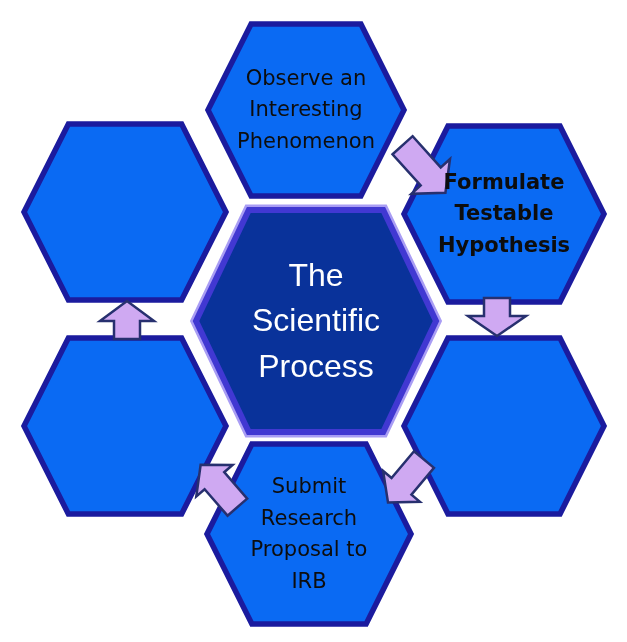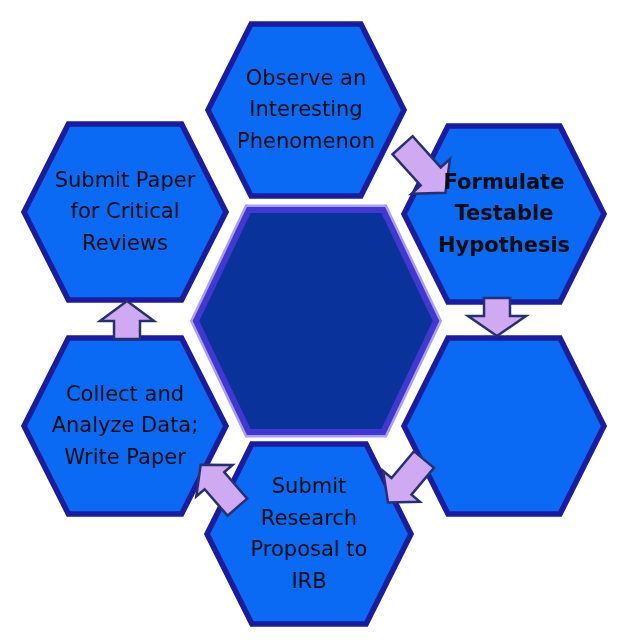--- a/index.html
+++ b/index.html
@@ -71,22 +71,19 @@
   <div class="hex-label" style="left:404px; top:126px; width:200px; height:176px;font-weight:bold;">Formulate
 Testable
 Hypothesis</div>
 
 
   <div class="hex-label" style="left:207px; top:444px; width:204px; height:180px;">Submit
 Research
 Proposal to
 IRB</div>
 
-  <div class="hex-label" style="left:24px; top:338px; width:202px; height:176px;">Collect and
-Analyze Data;
-Write Paper</div>
 
-  <div class="hex-label" style="left:24px; top:124px; width:202px; height:176px;">Submit Paper
-for Critical
-Reviews</div>
 
+  <div class="hex-label center" style="left:196px; top:210px; width:240px; height:222px;">The
+Scientific
+Process</div>
 
 </div>
 
 </body></html>

